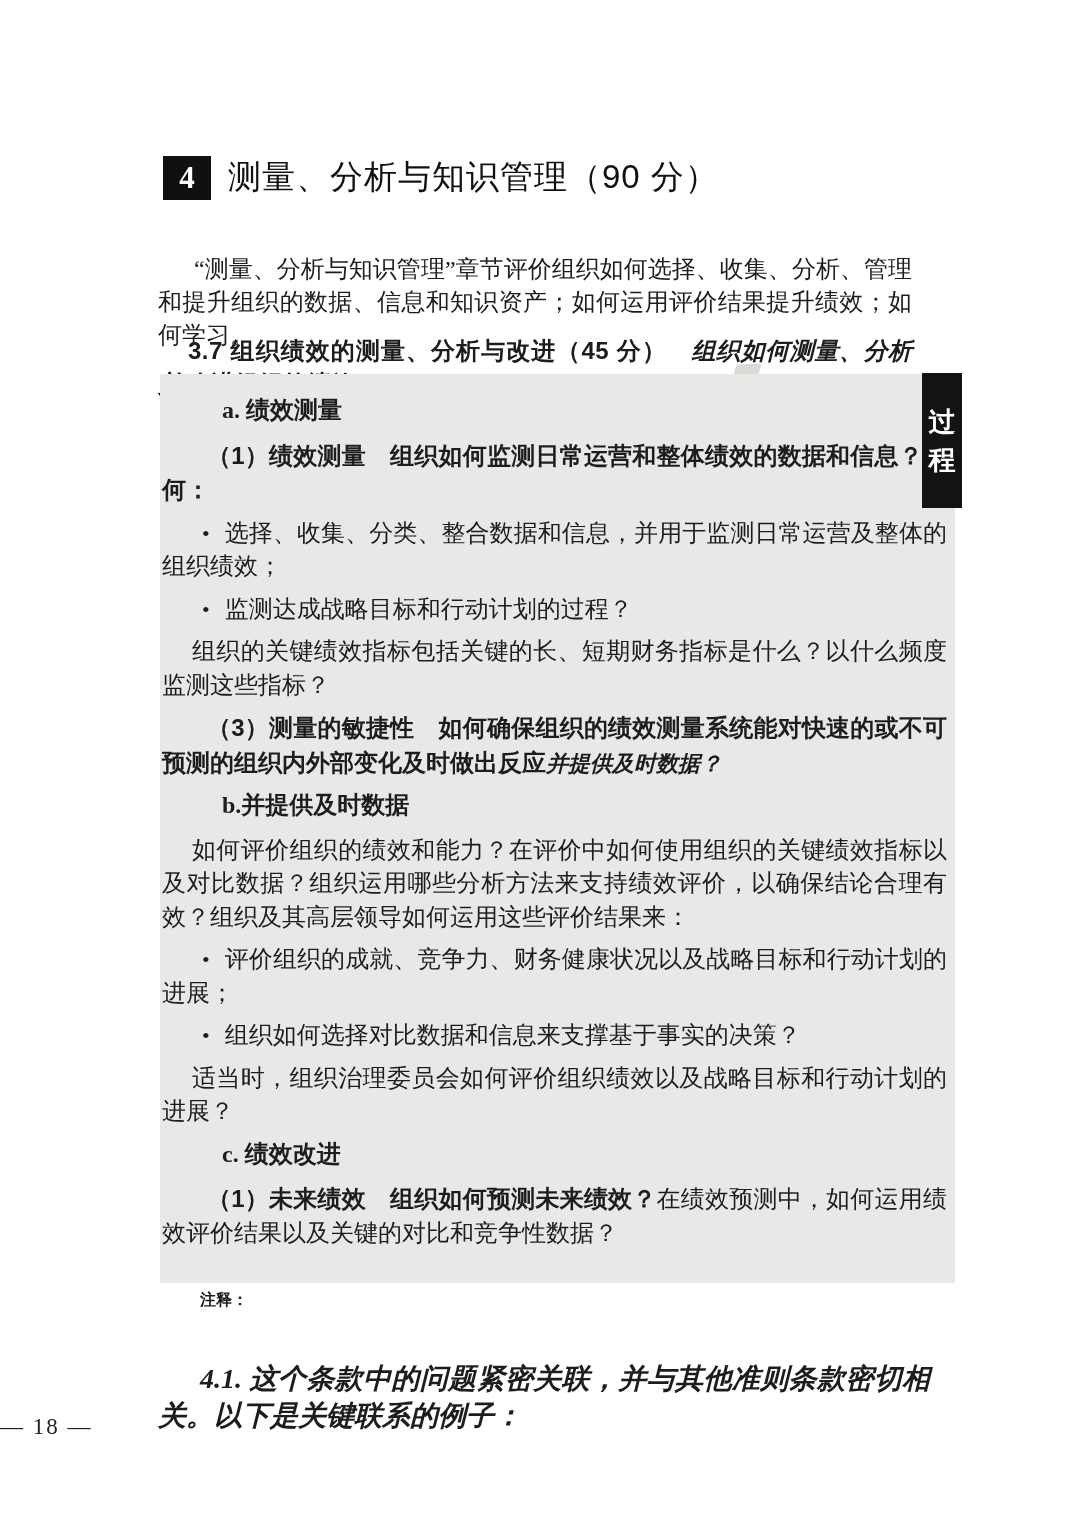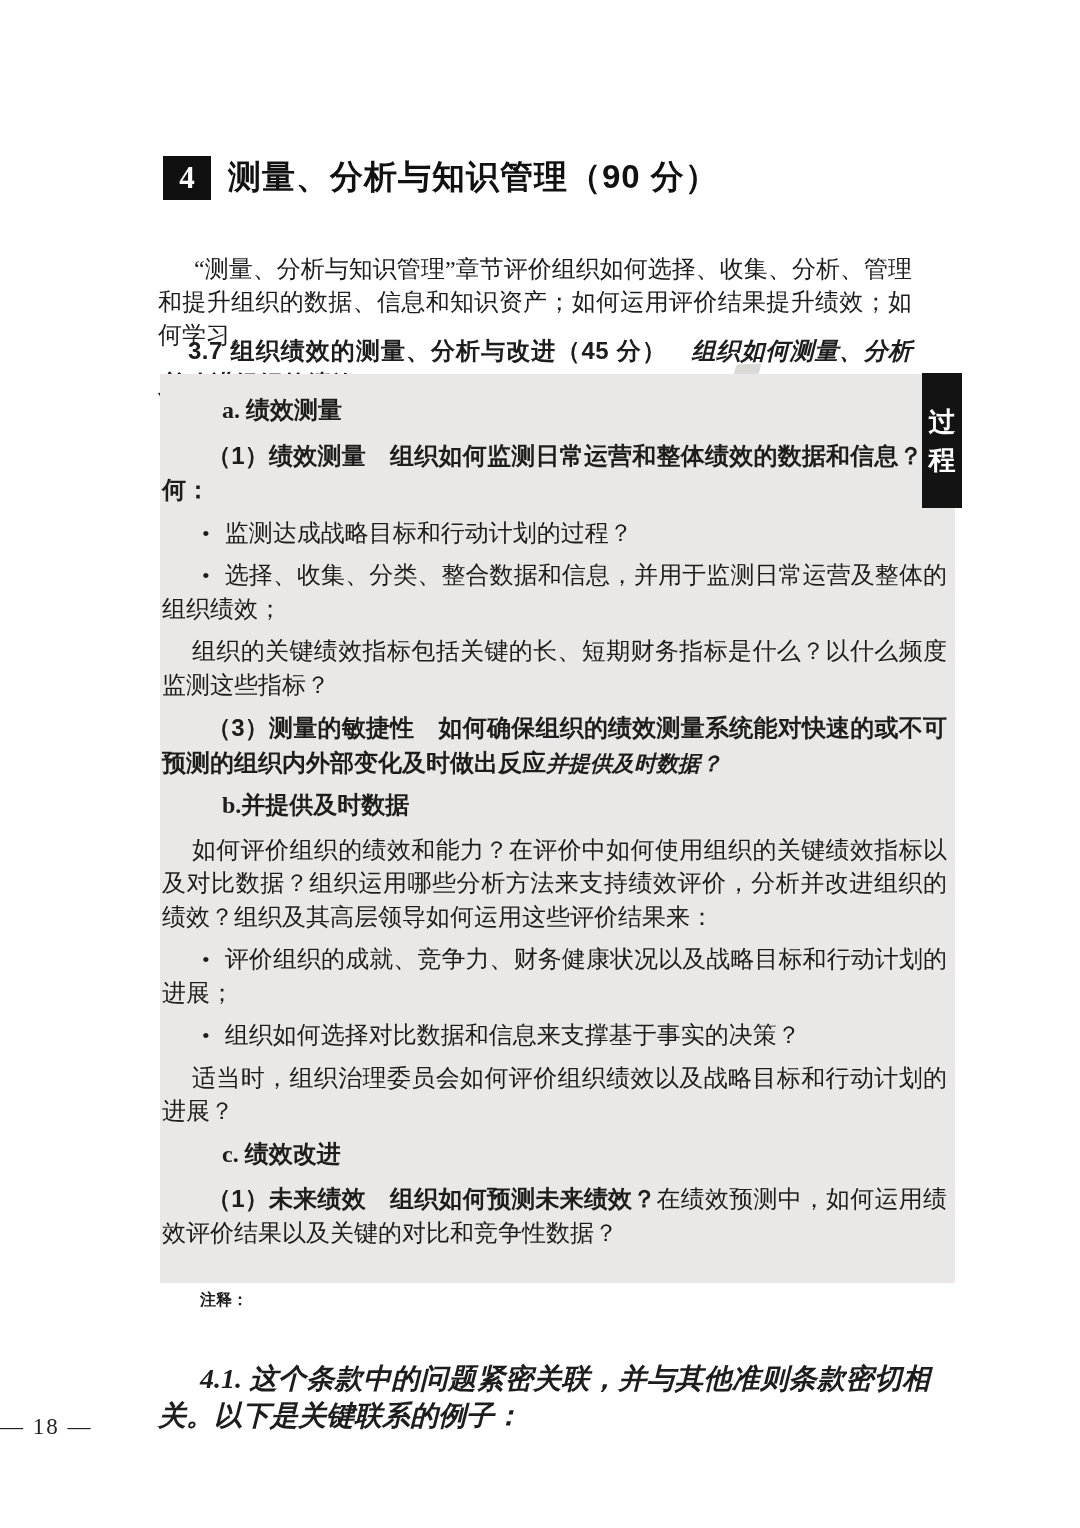--- a/index.html
+++ b/index.html
@@ -14,21 +14,21 @@
   
   .chapter-header{left:163px;top:155px;display:flex;align-items:center;}
   .chapter-num-box{
     width:48px;height:44px;background:#101010;color:#ffffff;
     display:flex;align-items:center;justify-content:center;
     font-family:"Liberation Serif",serif;font-weight:bold;font-size:31px;
   }
   .chapter-title{
     margin-left:17px;
     font-family:"Liberation Sans","DejaVu Sans",sans-serif;
-    font-weight:700;font-size:33px;letter-spacing:1px;color:#111;
+    font-weight:400;font-size:33px;letter-spacing:1px;color:#111;
     white-space:nowrap;
   }
 
   
   .textcol{left:158px;width:754px;font-size:24px;line-height:33px;text-align:justify;}
   .intro{top:229px;text-indent:36px;}
   .item-heading{top:310px;text-indent:30px;}
   .item-heading .b{letter-spacing:0.5px;}
 
   .b{font-family:"Liberation Sans","DejaVu Sans",sans-serif;font-weight:700;}
@@ -89,26 +89,26 @@
 
 <p class="abs textcol intro">“测量、分析与知识管理”章节评价组织如何选择、收集、分析、管理和提升组织的数据、信息和知识资产；如何运用评价结果提升绩效；如何学习。</p>
 
 <p class="abs textcol item-heading"><span class="b">3.7 组织绩效的测量、分析与改进（45 分）</span><span>　</span><span class="kai-q">组织如何测量、分析并改进组织的绩效？</span></p>
 
 <div class="abs smudge"></div>
 
 <div class="abs box">
   <p class="head"><span class="kai">a. 绩效测量</span></p>
   <p class="sub"><span class="b">（1）绩效测量　组织如何监测日常运营和整体绩效的数据和信息？如何：</span></p>
+  <p class="bullet"><span class="dot">•</span><span>选择、收集、分类、整合数据和信息，并用于监测日常运营及整体的组织绩效；</span></p>
   <p class="bullet"><span class="dot">•</span><span>监测达成战略目标和行动计划的过程？</span></p>
-  <p class="bullet"><span class="dot">•</span><span>选择、收集、分类、整合数据和信息，并用于监测日常运营及整体的组织绩效；</span></p>
   <p class="para">组织的关键绩效指标包括关键的长、短期财务指标是什么？以什么频度监测这些指标？</p>
   <p class="sub"><span class="b">（3）测量的敏捷性　如何确保组织的绩效测量系统能对快速的或不可预测的组织内外部变化及时做出反应</span><span class="script">并提供及时数据？</span></p>
   <p class="head"><span class="kai">b.并提供及时数据</span></p>
-  <p class="para">如何评价组织的绩效和能力？在评价中如何使用组织的关键绩效指标以及对比数据？组织运用哪些分析方法来支持绩效评价，分析并改进组织的绩效？组织及其高层领导如何运用这些评价结果来：</p>
+  <p class="para">如何评价组织的绩效和能力？在评价中如何使用组织的关键绩效指标以及对比数据？组织运用哪些分析方法来支持绩效评价，以确保结论合理有效？组织及其高层领导如何运用这些评价结果来：</p>
   <p class="bullet"><span class="dot">•</span><span>评价组织的成就、竞争力、财务健康状况以及战略目标和行动计划的进展；</span></p>
   <p class="bullet"><span class="dot">•</span><span>组织如何选择对比数据和信息来支撑基于事实的决策？</span></p>
   <p class="para">适当时，组织治理委员会如何评价组织绩效以及战略目标和行动计划的进展？</p>
   <p class="head"><span class="kai">c. 绩效改进</span></p>
   <p class="sub"><span class="b">（1）未来绩效　组织如何预测未来绩效？</span><span>在绩效预测中，如何运用绩效评价结果以及关键的对比和竞争性数据？</span></p>
 
 </div>
 
 <div class="abs side-tab">
   <div>过</div>

